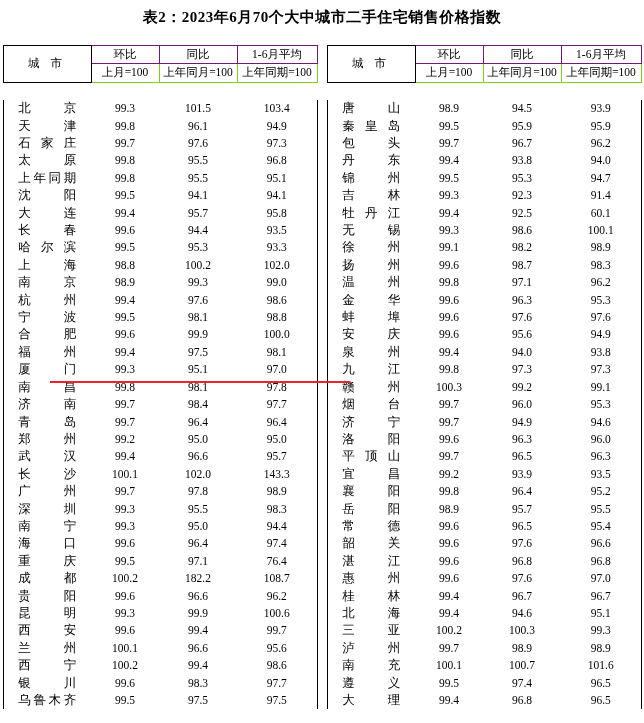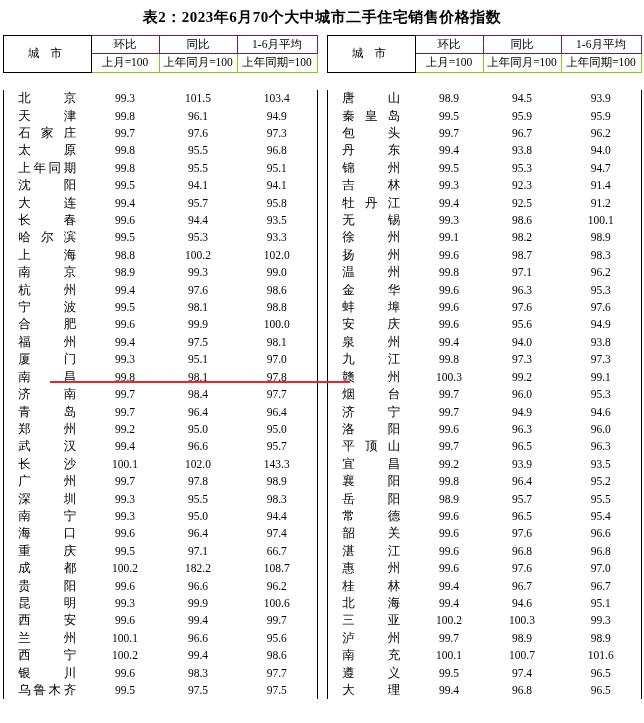--- a/index.html
+++ b/index.html
@@ -16,21 +16,21 @@
     font-family:"Liberation Serif", serif;
     font-weight:bold;
     font-size:15px;
     padding-top:8px;
     padding-bottom:6px;
     letter-spacing:0.5px;
   }
   table.main{
     border-collapse:collapse;
     width:612px;
-    margin:2px auto;
+    margin:12px auto;
     table-layout:fixed;
   }
   table.main td, table.main th{
     padding:0;
     font-size:11.5px;
     font-weight:normal;
     text-align:center;
     vertical-align:middle;
     height:17.4px;
     line-height:17.4px;
@@ -199,21 +199,21 @@
         </tr>
         <tr>
           <td class="city"><span class="citytext">大连</span></td>
           <td class="num">99.4</td>
           <td class="num">95.7</td>
           <td class="num last">95.8</td>
           <td class="gap"></td>
           <td class="city"><span class="citytext">牡丹江</span></td>
           <td class="num">99.4</td>
           <td class="num">92.5</td>
-          <td class="num last">91.2</td>
+          <td class="num last">60.1</td>
         </tr>
         <tr>
           <td class="city"><span class="citytext">长春</span></td>
           <td class="num">99.6</td>
           <td class="num">94.4</td>
           <td class="num last">93.5</td>
           <td class="gap"></td>
           <td class="city"><span class="citytext">无锡</span></td>
           <td class="num">99.3</td>
           <td class="num">98.6</td>
@@ -414,21 +414,21 @@
           <td class="gap"></td>
           <td class="city"><span class="citytext">韶关</span></td>
           <td class="num">99.6</td>
           <td class="num">97.6</td>
           <td class="num last">96.6</td>
         </tr>
         <tr>
           <td class="city"><span class="citytext">重庆</span></td>
           <td class="num">99.5</td>
           <td class="num">97.1</td>
-          <td class="num last">66.7</td>
+          <td class="num last">76.4</td>
           <td class="gap"></td>
           <td class="city"><span class="citytext">湛江</span></td>
           <td class="num">99.6</td>
           <td class="num">96.8</td>
           <td class="num last">96.8</td>
         </tr>
         <tr>
           <td class="city"><span class="citytext">成都</span></td>
           <td class="num">100.2</td>
           <td class="num">182.2</td>

